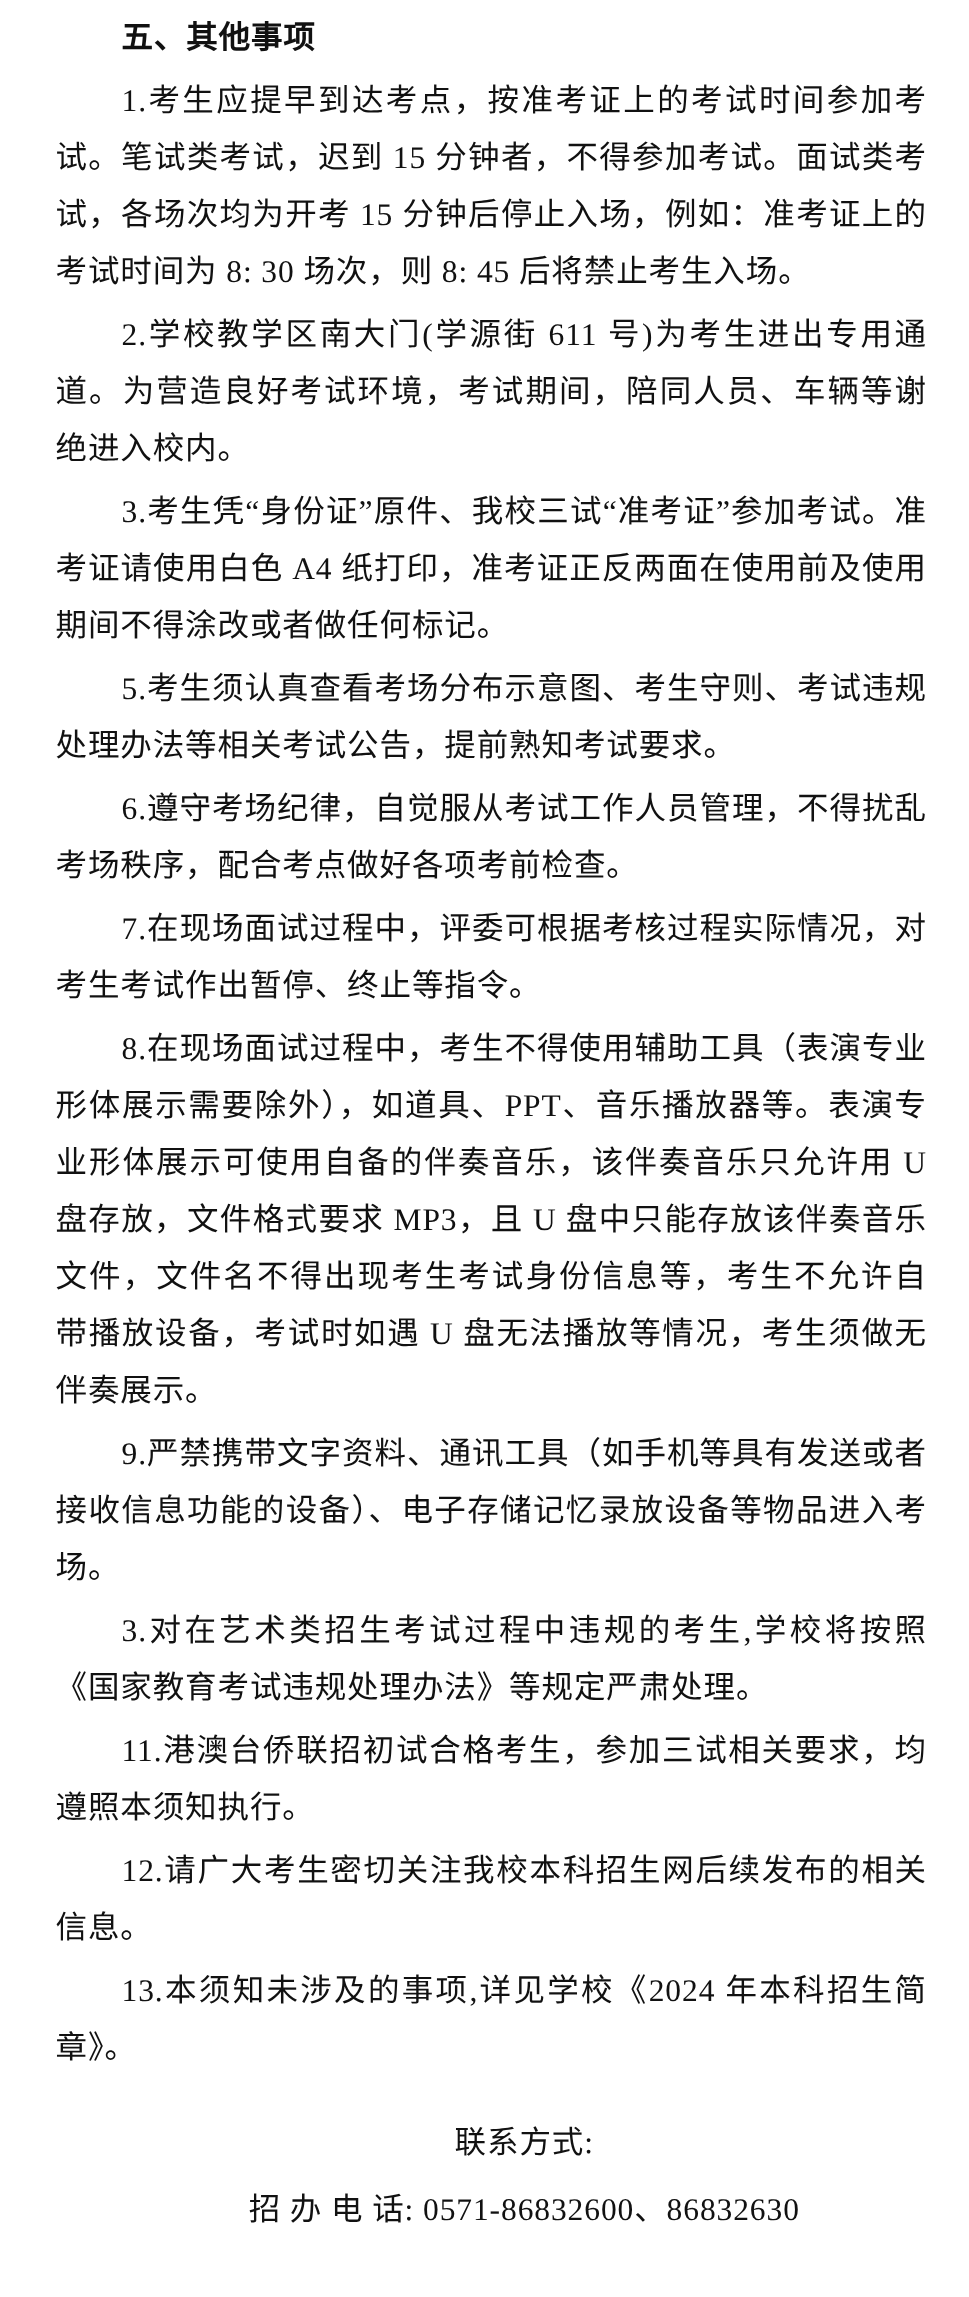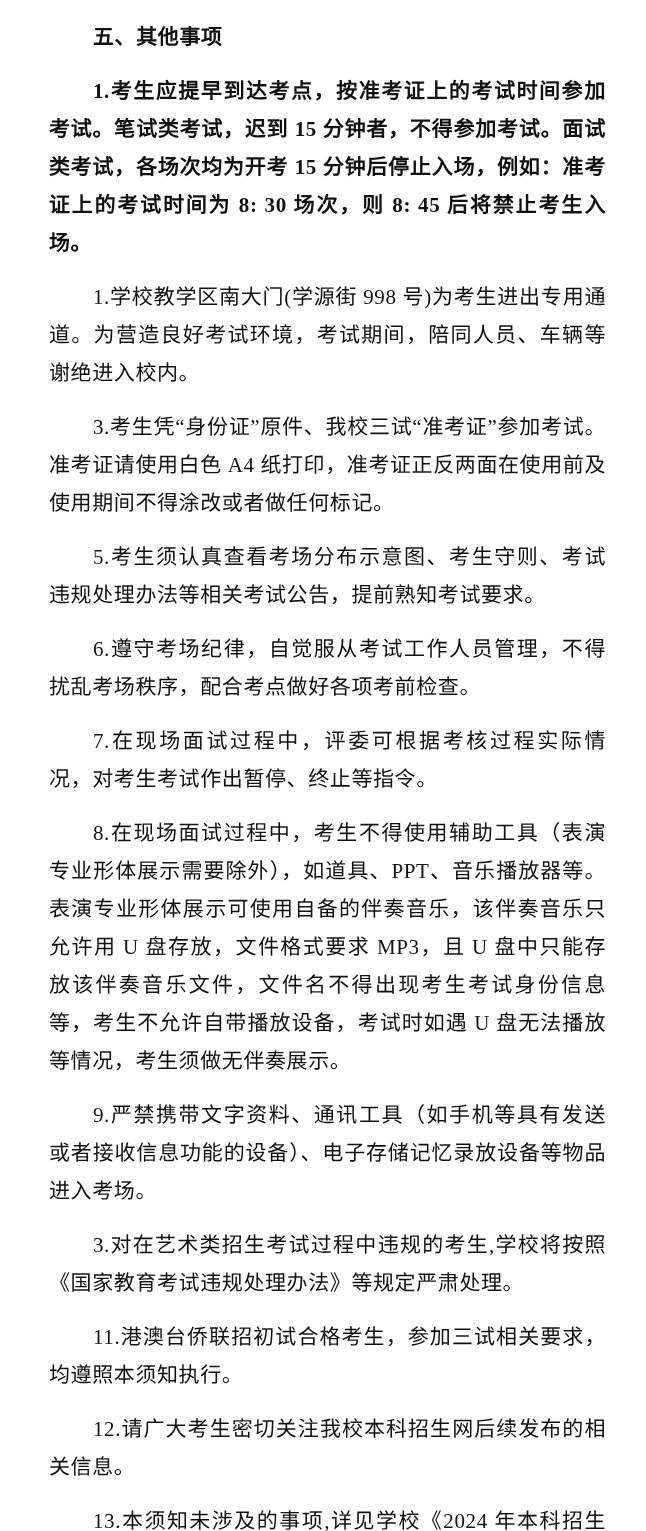--- a/index.html
+++ b/index.html
@@ -16,53 +16,53 @@
   }
   .page {
     box-sizing: border-box;
     width: 646px;
     height: 1531px;
     padding: 2px 24px 0 33px;
   }
   .heading,
   .item,
   .contact p {
-    margin: 16px;
+    margin: 4px;
     font-size: 21px;
     line-height: 38px;
     letter-spacing: 0.6px;
     text-indent: 44px;           
     text-align: justify;
     text-justify: inter-ideograph;
     font-weight: normal;
     word-break: break-all;
   }
   .heading {
     font-weight: bold;
     text-align: left;
   }
   .item.bold {
-    font-weight: bold;
+    font-weight: normal;
   }
   .contact {
     margin-top: 24px;
   }
   .contact p {
     line-height: 41px;
     text-align: center;
   }
 </style>
 </head>
 <body>
 
 <main class="page">
   <h2 class="heading">五、其他事项</h2>
 
   <p class="item bold">1.考生应提早到达考点，按准考证上的考试时间参加考试。笔试类考试，迟到 15 分钟者，不得参加考试。面试类考试，各场次均为开考 15 分钟后停止入场，例如：准考证上的考试时间为 8: 30 场次，则 8: 45 后将禁止考生入场。</p>
-  <p class="item">1.学校教学区南大门(学源街 998 号)为考生进出专用通道。为营造良好考试环境，考试期间，陪同人员、车辆等谢绝进入校内。</p>
+  <p class="item">2.学校教学区南大门(学源街 611 号)为考生进出专用通道。为营造良好考试环境，考试期间，陪同人员、车辆等谢绝进入校内。</p>
   <p class="item">3.考生凭“身份证”原件、我校三试“准考证”参加考试。准考证请使用白色 A4 纸打印，准考证正反两面在使用前及使用期间不得涂改或者做任何标记。</p>
   <p class="item">5.考生须认真查看考场分布示意图、考生守则、考试违规处理办法等相关考试公告，提前熟知考试要求。</p>
   <p class="item">6.遵守考场纪律，自觉服从考试工作人员管理，不得扰乱考场秩序，配合考点做好各项考前检查。</p>
   <p class="item">7.在现场面试过程中，评委可根据考核过程实际情况，对考生考试作出暂停、终止等指令。</p>
   <p class="item">8.在现场面试过程中，考生不得使用辅助工具（表演专业形体展示需要除外），如道具、PPT、音乐播放器等。表演专业形体展示可使用自备的伴奏音乐，该伴奏音乐只允许用 U 盘存放，文件格式要求 MP3，且 U 盘中只能存放该伴奏音乐文件，文件名不得出现考生考试身份信息等，考生不允许自带播放设备，考试时如遇 U 盘无法播放等情况，考生须做无伴奏展示。</p>
   <p class="item">9.严禁携带文字资料、通讯工具（如手机等具有发送或者接收信息功能的设备）、电子存储记忆录放设备等物品进入考场。</p>
   <p class="item">3.对在艺术类招生考试过程中违规的考生,学校将按照《国家教育考试违规处理办法》等规定严肃处理。</p>
   <p class="item">11.港澳台侨联招初试合格考生，参加三试相关要求，均遵照本须知执行。</p>
   <p class="item">12.请广大考生密切关注我校本科招生网后续发布的相关信息。</p>
   <p class="item">13.本须知未涉及的事项,详见学校《2024 年本科招生简章》。</p>

